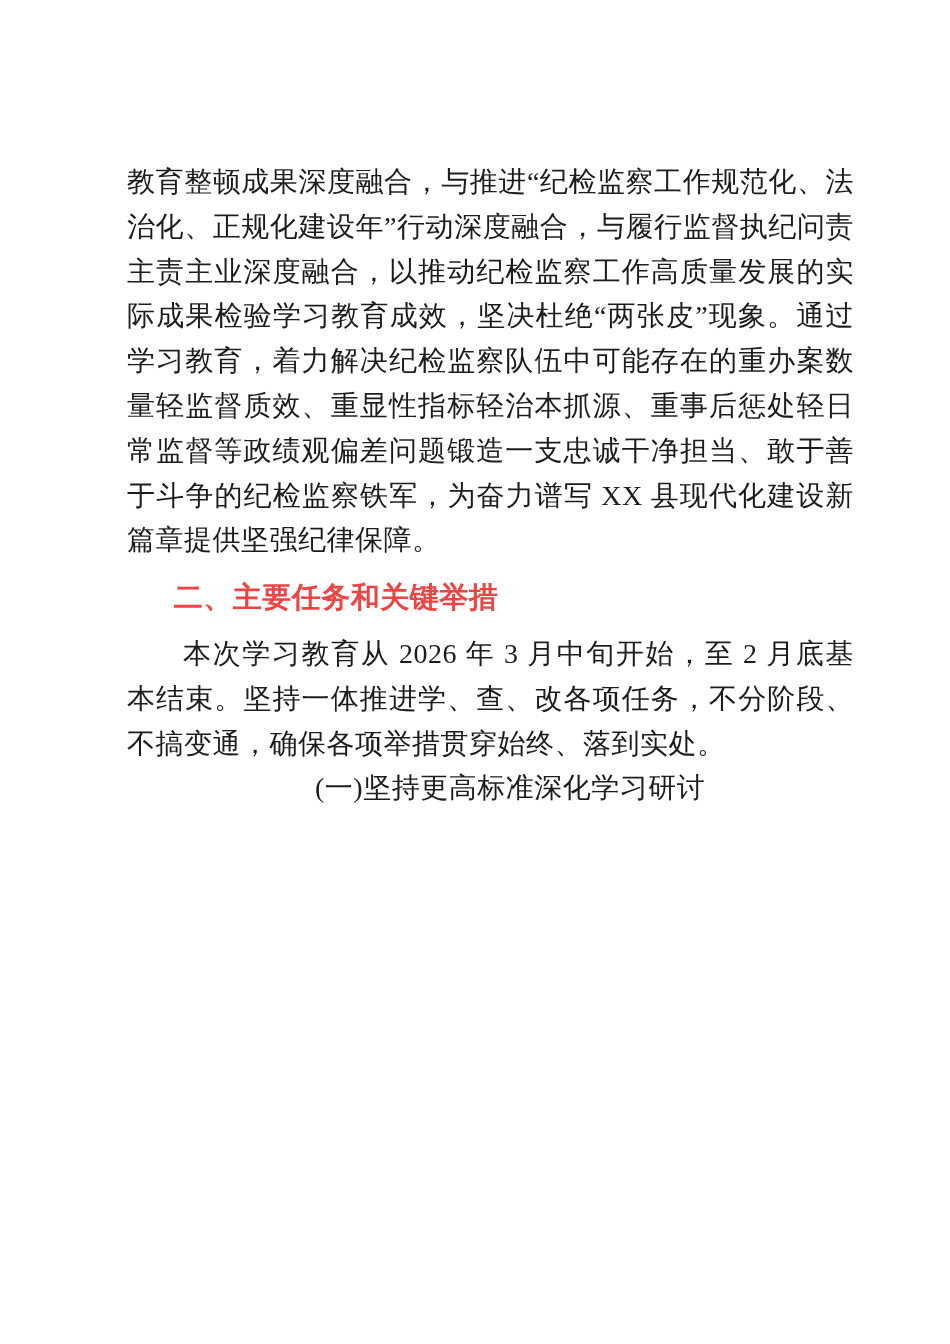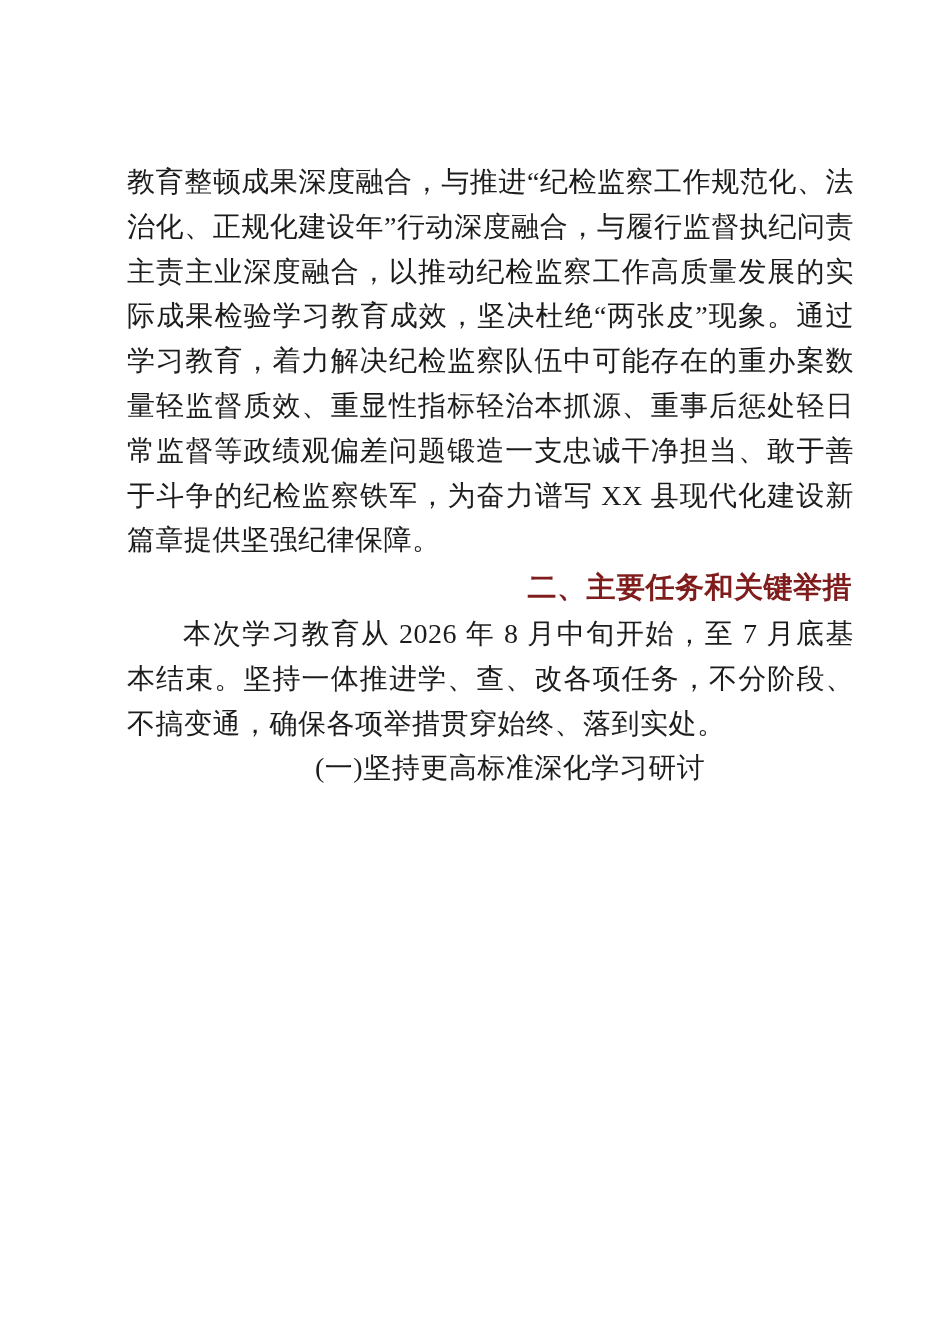--- a/index.html
+++ b/index.html
@@ -26,28 +26,28 @@
     text-align: justify;
     letter-spacing: 0.5px;
   }
   .para {
     margin: 0;
   }
   .para.indent {
     text-indent: 2em;
   }
   .heading1 {
-    margin: 2px;
+    margin: 12px;
     font-family: "Liberation Sans", "DejaVu Sans", sans-serif;
     font-weight: 700;
-    color: #7f1d1d;
+    color: #ef4444;
     text-indent: 1.2em;
     font-size: 29px;
     line-height: 44.8px;
-    text-align: right;
+    text-align: left;
   }
   .heading2 {
     margin: 0;
     font-weight: 500;
     text-indent: 1.4em;
     font-size: 28px;
     line-height: 44.8px;
     text-align: center;
   }
   .footer {
@@ -74,21 +74,21 @@
 <body>
 
 <div class="page">
 
   <div class="content">
 
     <p class="para">教育整顿成果深度融合，与推进“纪检监察工作规范化、法治化、正规化建设年”行动深度融合，与履行监督执纪问责主责主业深度融合，以推动纪检监察工作高质量发展的实际成果检验学习教育成效，坚决杜绝“两张皮”现象。通过学习教育，着力解决纪检监察队伍中可能存在的重办案数量轻监督质效、重显性指标轻治本抓源、重事后惩处轻日常监督等政绩观偏差问题锻造一支忠诚干净担当、敢于善于斗争的纪检监察铁军，为奋力谱写 XX 县现代化建设新篇章提供坚强纪律保障。</p>
 
     <h2 class="heading1">二、主要任务和关键举措</h2>
 
-    <p class="para indent">本次学习教育从 2026 年 8 月中旬开始，至 7 月底基本结束。坚持一体推进学、查、改各项任务，不分阶段、不搞变通，确保各项举措贯穿始终、落到实处。</p>
+    <p class="para indent">本次学习教育从 2026 年 3 月中旬开始，至 2 月底基本结束。坚持一体推进学、查、改各项任务，不分阶段、不搞变通，确保各项举措贯穿始终、落到实处。</p>
 
     <h3 class="heading2">(一)坚持更高标准深化学习研讨</h3>
 
 
 
   </div>
 
   <div class="footer">
     <span class="dash">—</span><span class="num">2</span><span class="dash">—</span>
   </div>

